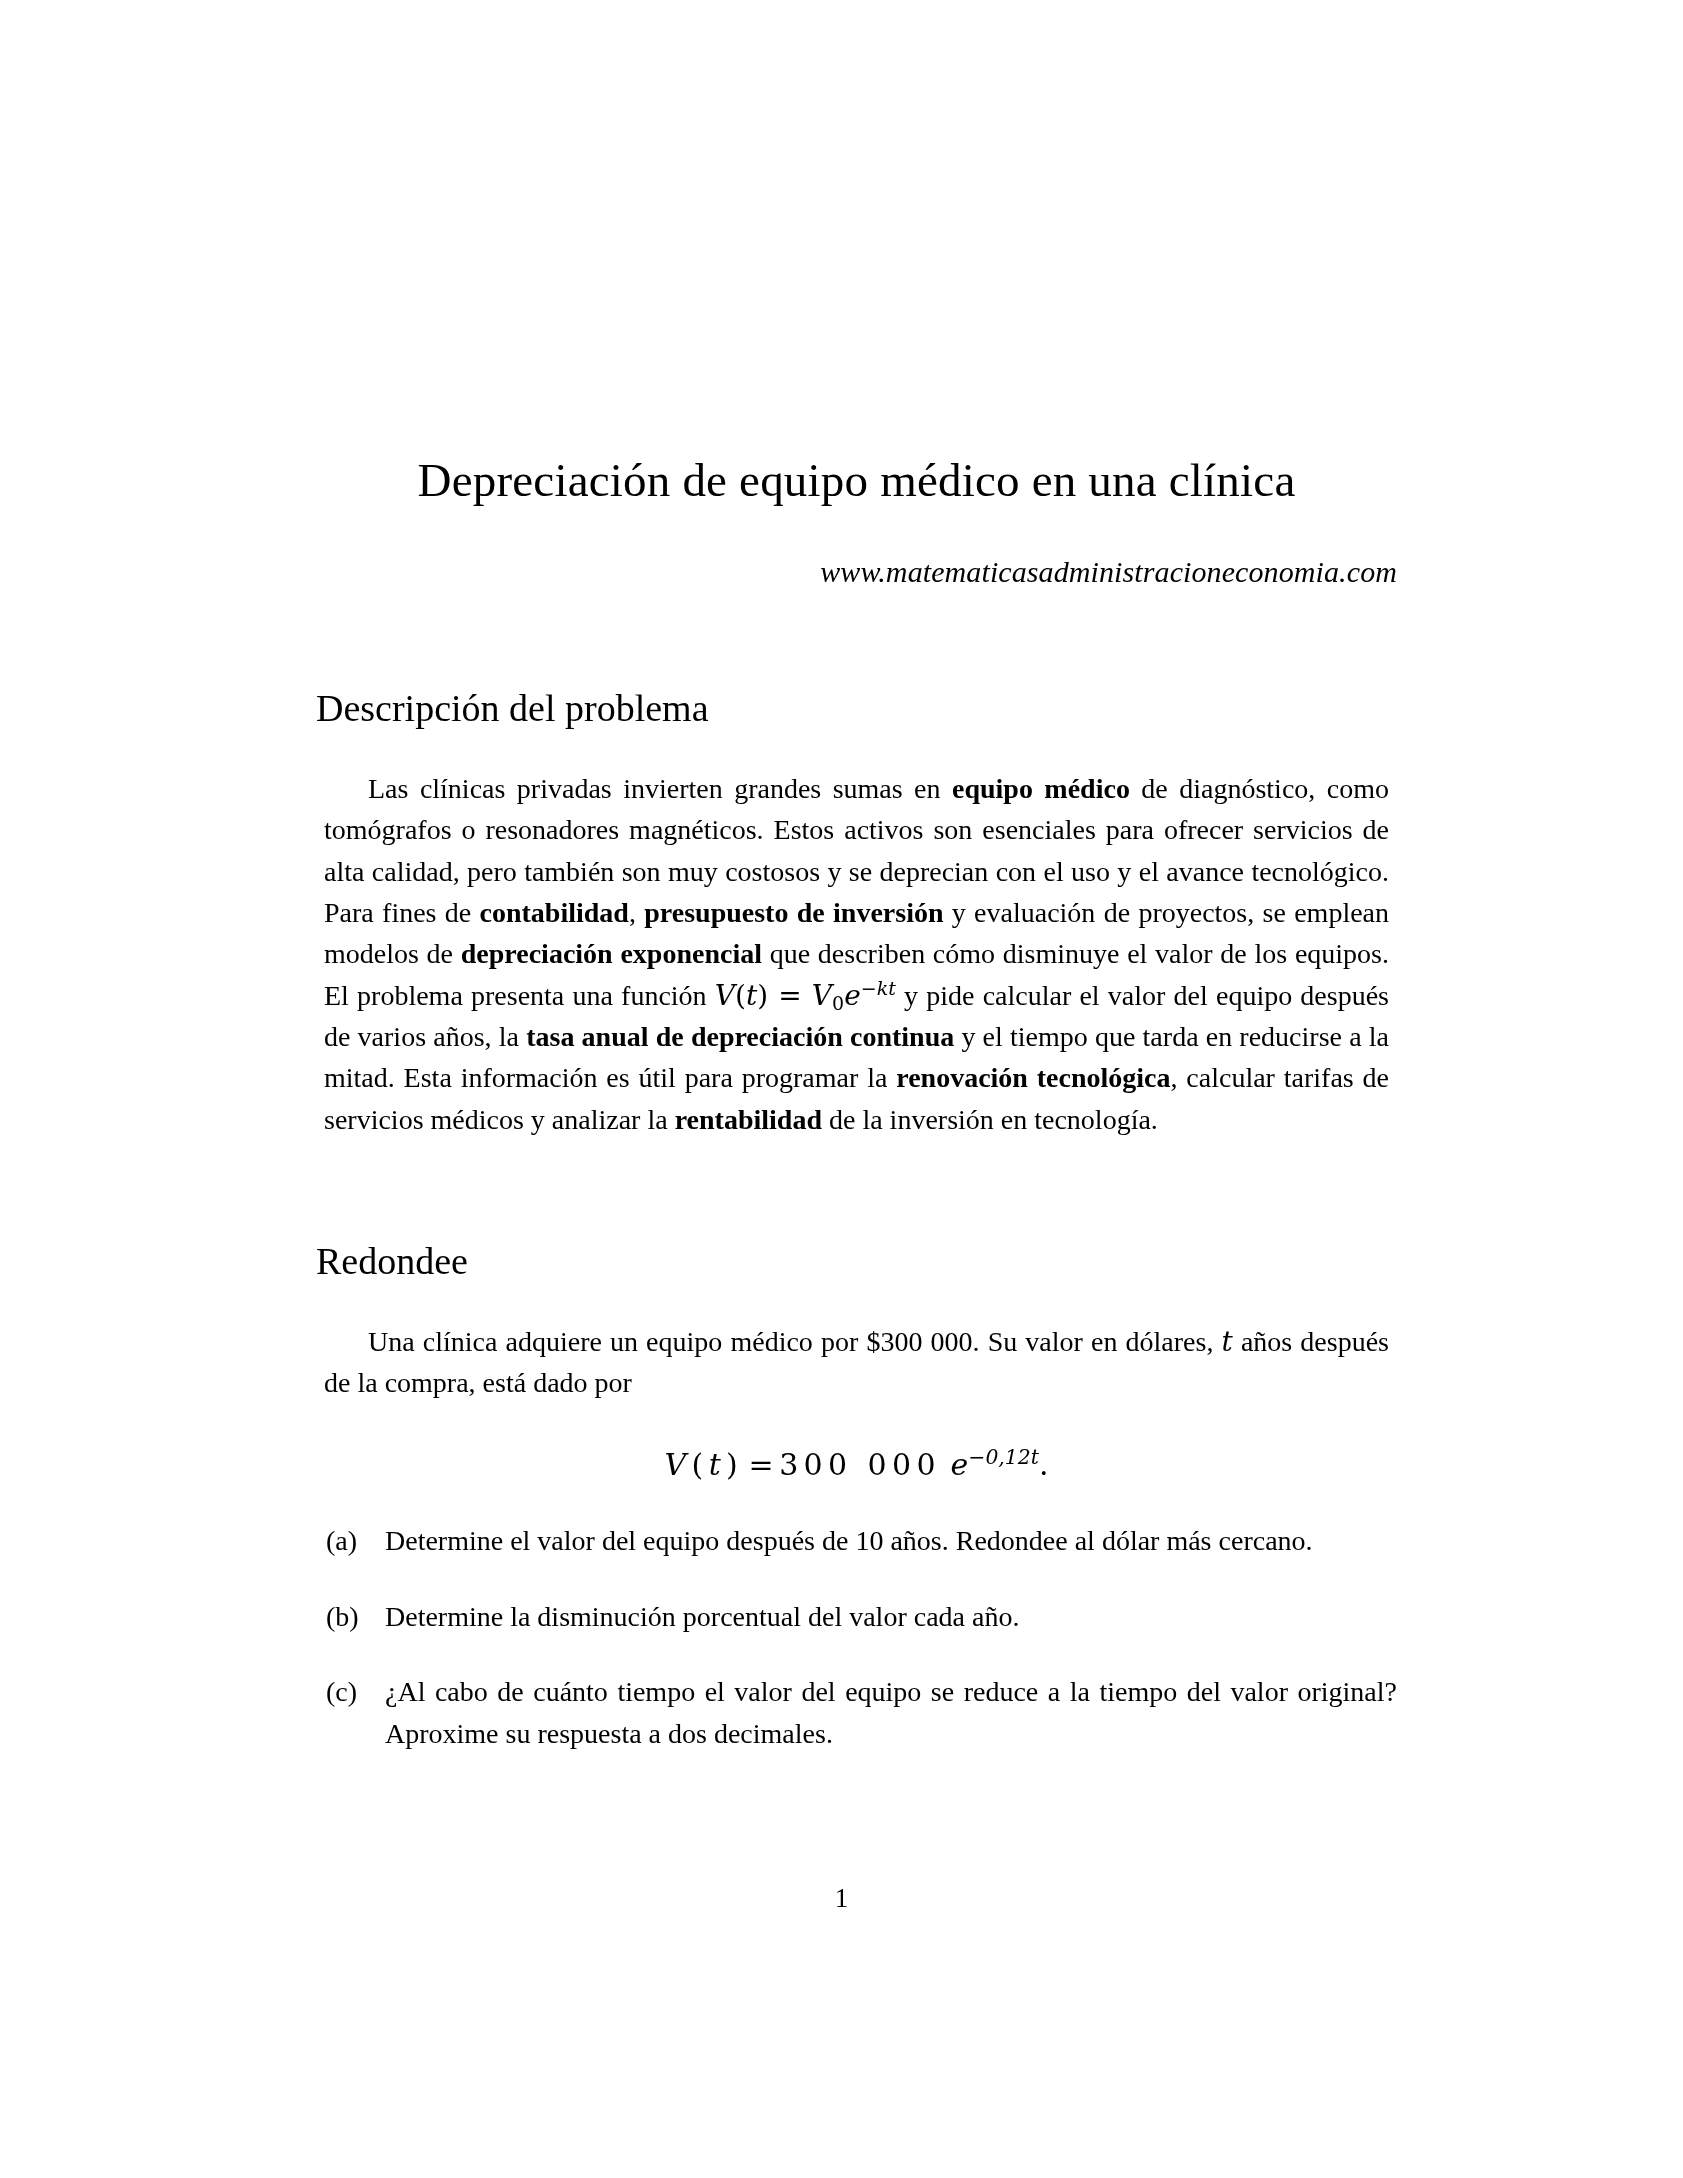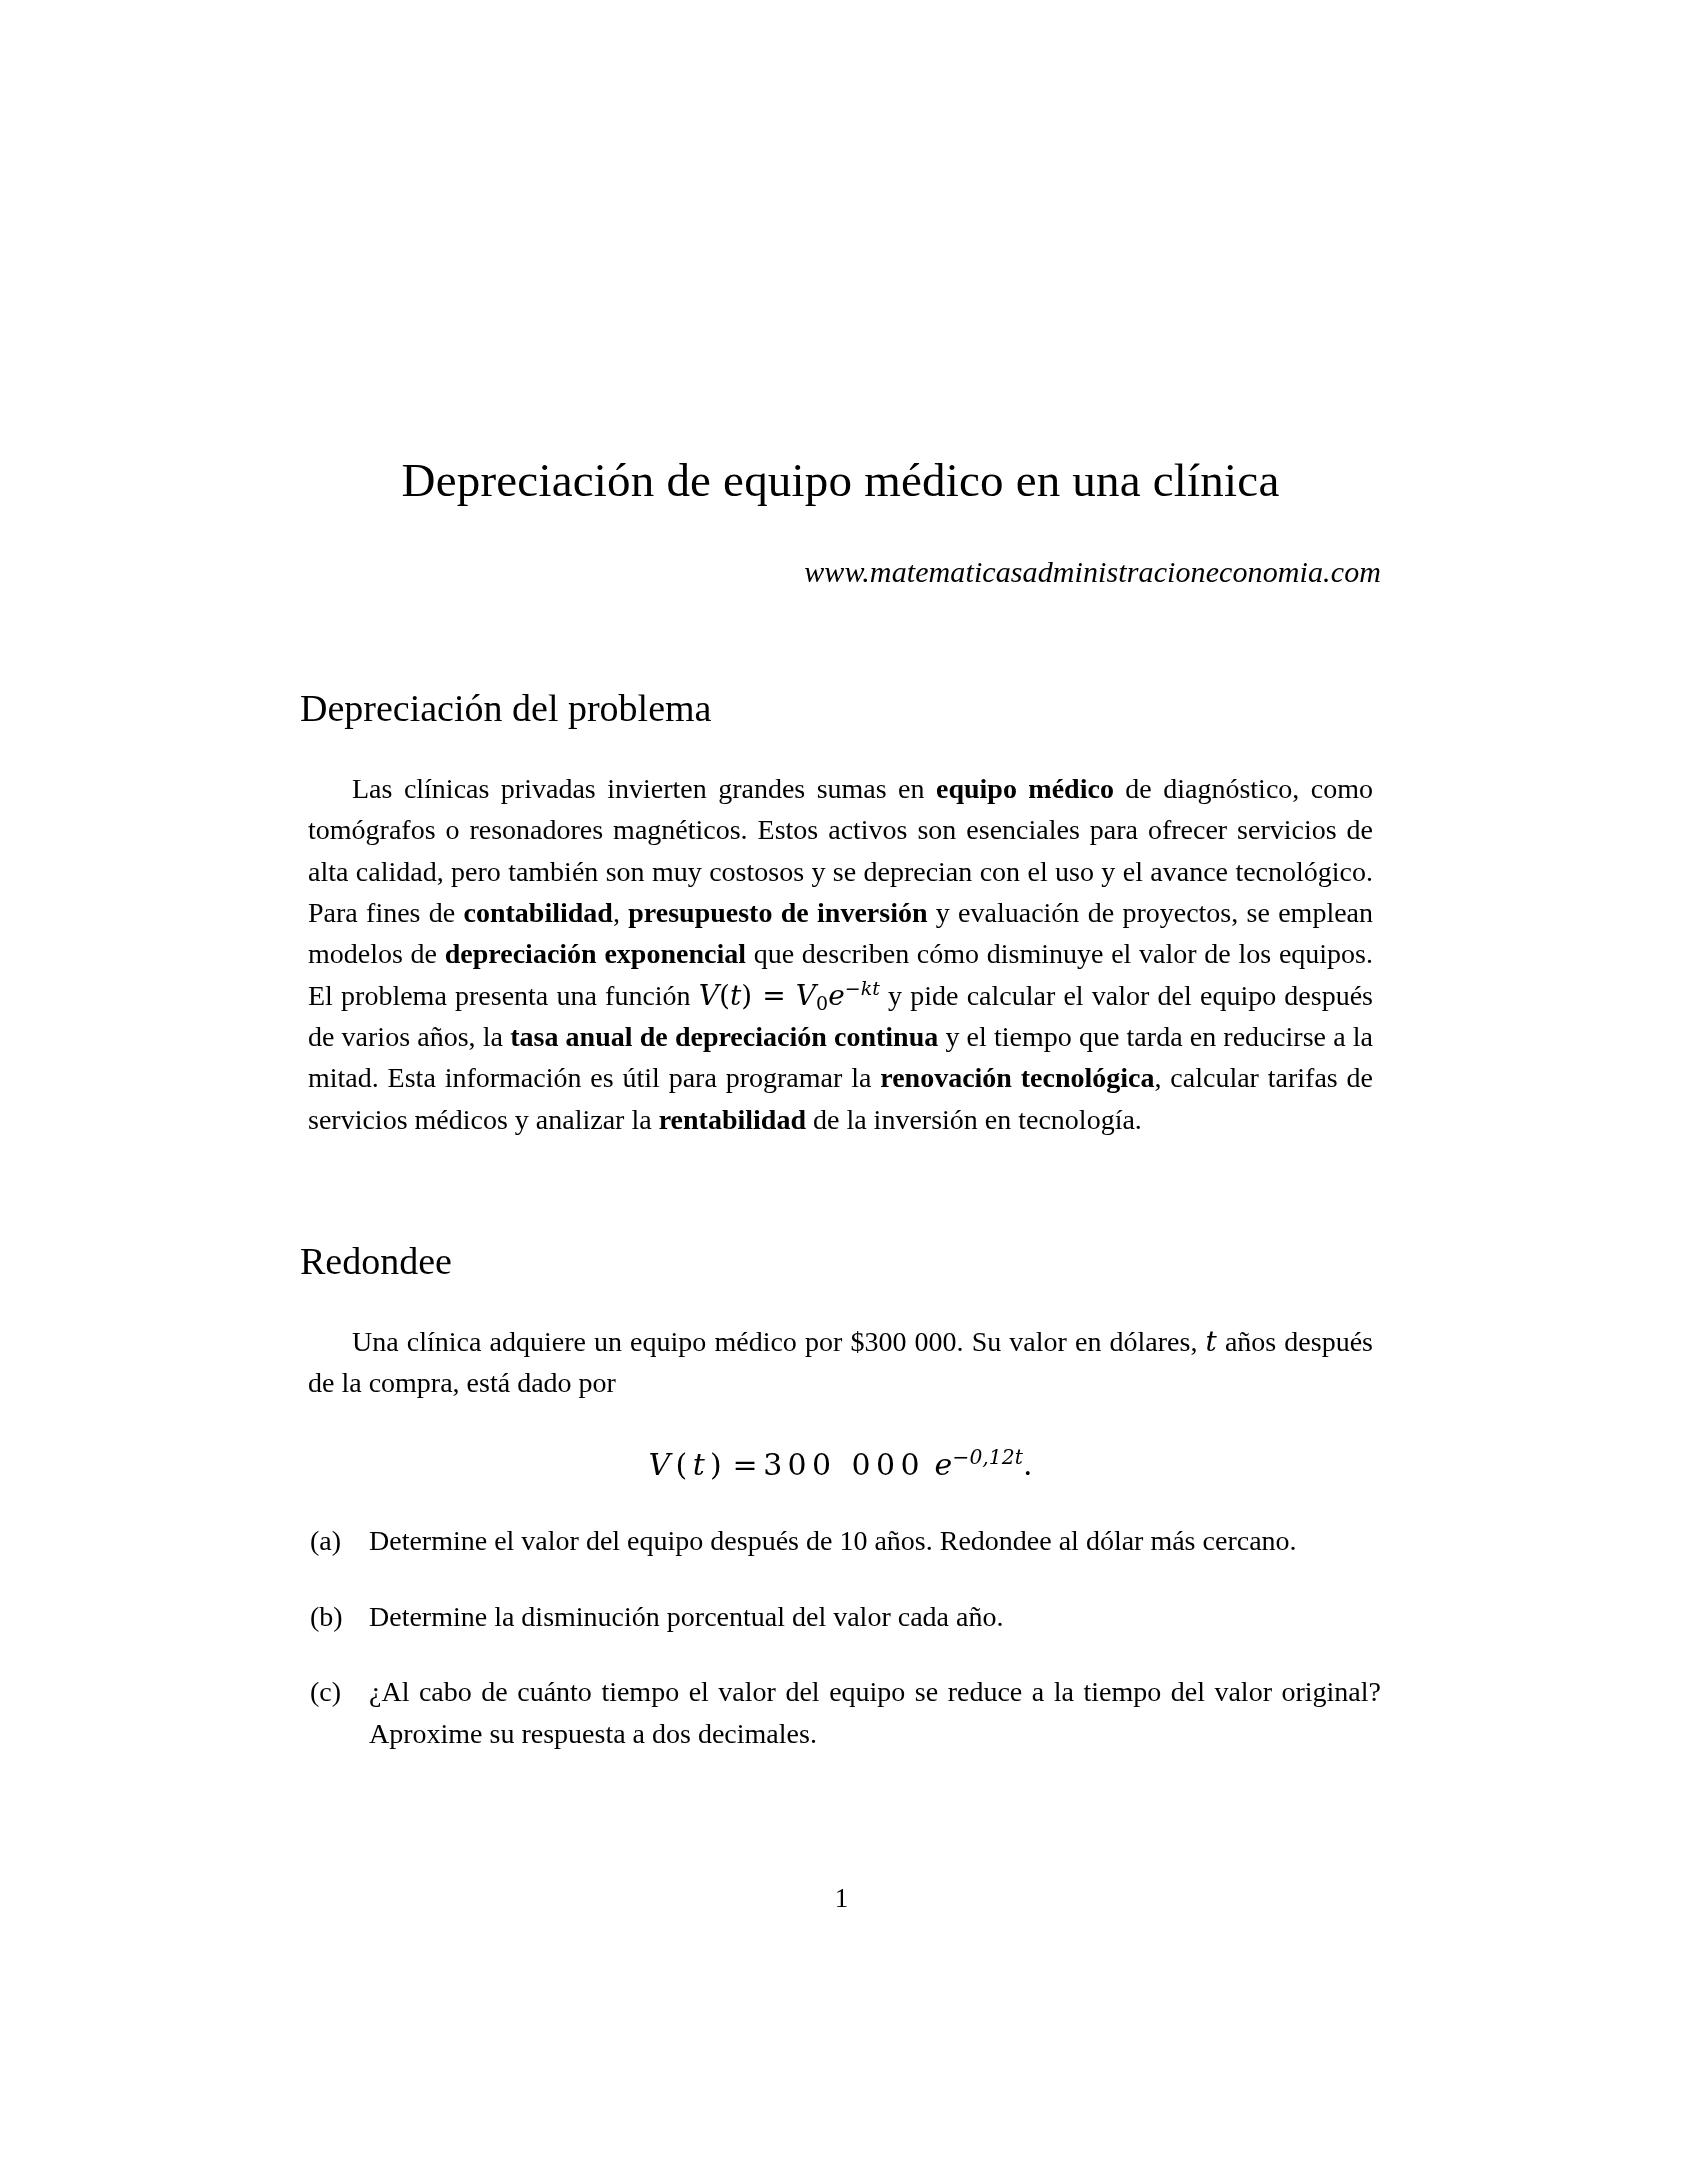--- a/index.html
+++ b/index.html
@@ -19,21 +19,21 @@
     position: relative;
     width: 1683px;
     height: 2178px;
     background: #ffffff;
     overflow: hidden;
   }
 
   
   .content {
     position: absolute;
-    left: 300px;
+    left: 316px;
     top: 0;
     width: 1081px;
   }
 
   .doc-title {
     margin: 0;
     padding-top: 450px;
     font-size: 47px;
     font-weight: normal;
     line-height: 1.28;
@@ -142,21 +142,21 @@
 </head>
 <body>
 
 <div class="page">
   <div class="content">
 
     <h1 class="doc-title">Depreciación de equipo médico en una clínica</h1>
 
     <div class="doc-subtitle">www.matematicasadministracioneconomia.com</div>
 
-    <h2 class="section-heading sec-descripcion">Depreciación del problema</h2>
+    <h2 class="section-heading sec-descripcion">Descripción del problema</h2>
 
     <p class="body-text"><span>Las clínicas privadas invierten grandes sumas en </span><span class="bold">equipo médico</span><span> de diagnóstico, como tomógrafos o resonadores magnéticos. Estos activos son esenciales para ofrecer servicios de alta calidad, pero también son muy costosos y se deprecian con el uso y el avance tecnológico. Para fines de </span><span class="bold">contabilidad</span><span>, </span><span class="bold">presupuesto de inversión</span><span> y evaluación de proyectos, se emplean modelos de </span><span class="bold">depreciación exponencial</span><span> que describen cómo disminuye el valor de los equipos. El problema presenta una función </span><span class="math"><span>V</span><span class="up">(</span><span>t</span><span class="up">)</span><span class="up">&nbsp;=&nbsp;</span><span>V</span><sub class="num">0</sub><span>e</span><sup><span class="up">−</span>kt</sup></span><span> y pide calcular el valor del equipo después de varios años, la </span><span class="bold">tasa anual de depreciación continua</span><span> y el tiempo que tarda en reducirse a la mitad. Esta información es útil para programar la </span><span class="bold">renovación tecnológica</span><span>, calcular tarifas de servicios médicos y analizar la </span><span class="bold">rentabilidad</span><span> de la inversión en tecnología.</span></p>
 
     <h2 class="section-heading sec-enunciado">Redondee</h2>
 
     <p class="body-text"><span>Una clínica adquiere un equipo médico por $300 000. Su valor en dólares, </span><span class="math">t</span><span> años después de la compra, está dado por</span></p>
 
     <div class="display-math"><span>V</span><span class="op">(</span><span>t</span><span class="op">)</span><span class="op">=</span><span class="nmb thin">300 000</span><span>&nbsp;</span><span>e</span><sup>−0,12t</sup><span class="dot">.</span></div>
 
     <ol class="enum-list">

